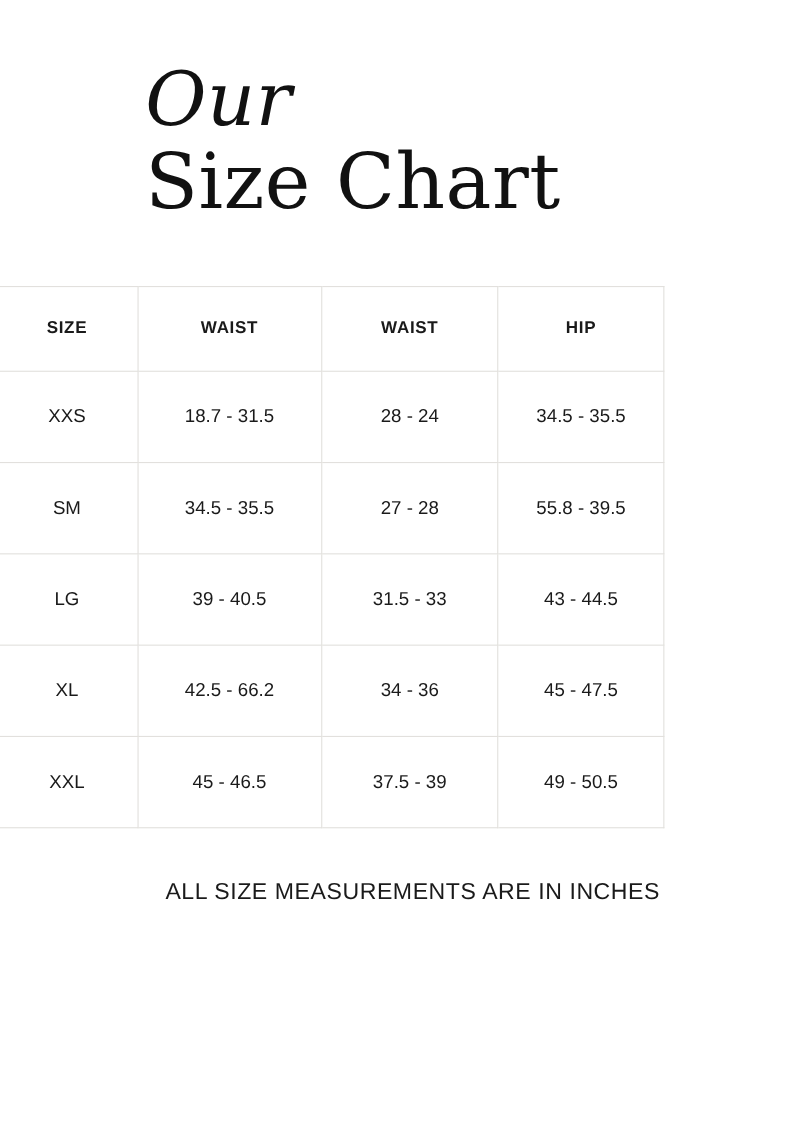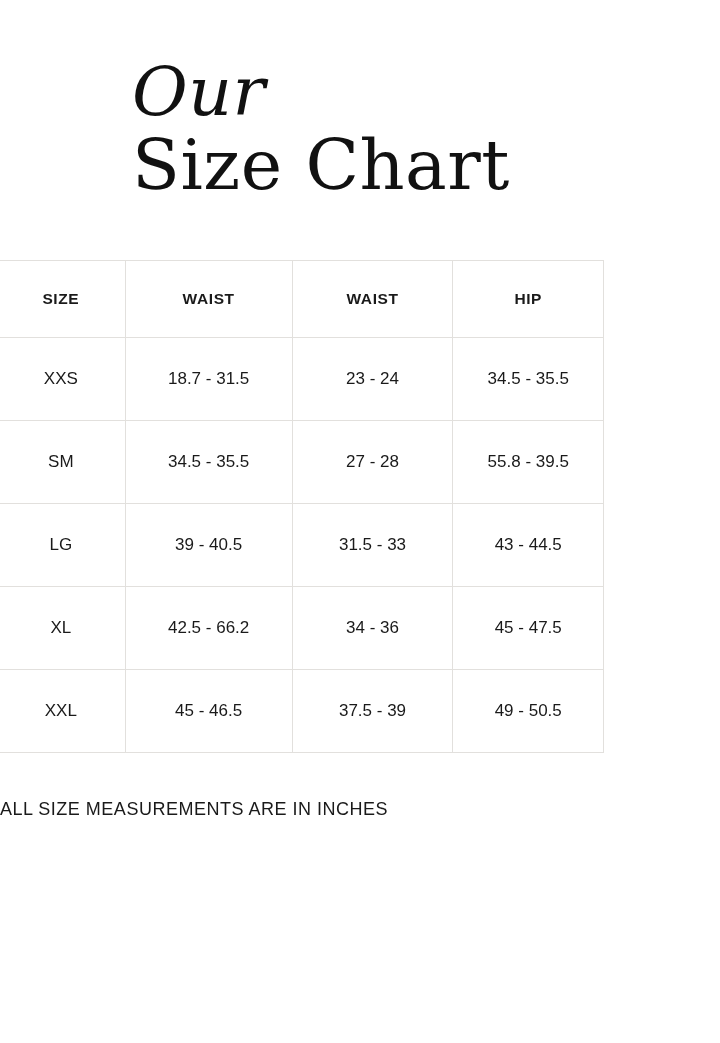--- a/index.html
+++ b/index.html
@@ -71,24 +71,24 @@
     font-size: 15.5px;
     letter-spacing: 0.6px;
     height: 76px;
   }
   table.size-chart col.c-size { width: 21.2%; }
   table.size-chart col.c-bust { width: 27.5%; }
   table.size-chart col.c-waist { width: 26.5%; }
   table.size-chart col.c-hip { width: 24.8%; }
   .footnote {
     margin-top: 46px;
-    font-size: 18px;
+    font-size: 21px;
     letter-spacing: 0.5px;
     color: #1a1a1a;
-    text-align: left;
+    text-align: right;
     width: 100%;
   }
 </style>
 </head>
 <body>
 
 <div class="page">
 
   <div class="title-block">
     <div class="title-line title-line-1">Our</div>
@@ -108,21 +108,21 @@
           <th>SIZE</th>
           <th>WAIST</th>
           <th>WAIST</th>
           <th>HIP</th>
         </tr>
       </thead>
       <tbody>
         <tr>
           <td>XXS</td>
           <td>18.7 - 31.5</td>
-          <td>23 - 24</td>
+          <td>28 - 24</td>
           <td>34.5 - 35.5</td>
         </tr>
         <tr>
           <td>SM</td>
           <td>34.5 - 35.5</td>
           <td>27 - 28</td>
           <td>55.8 - 39.5</td>
         </tr>
         <tr>
           <td>LG</td>

